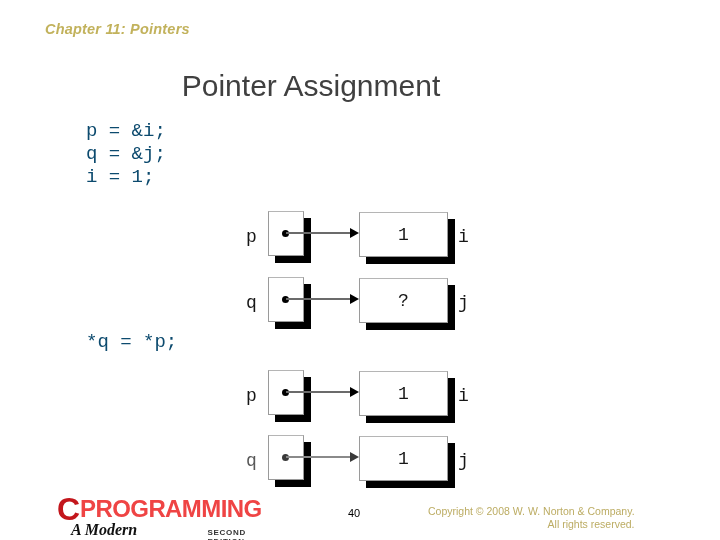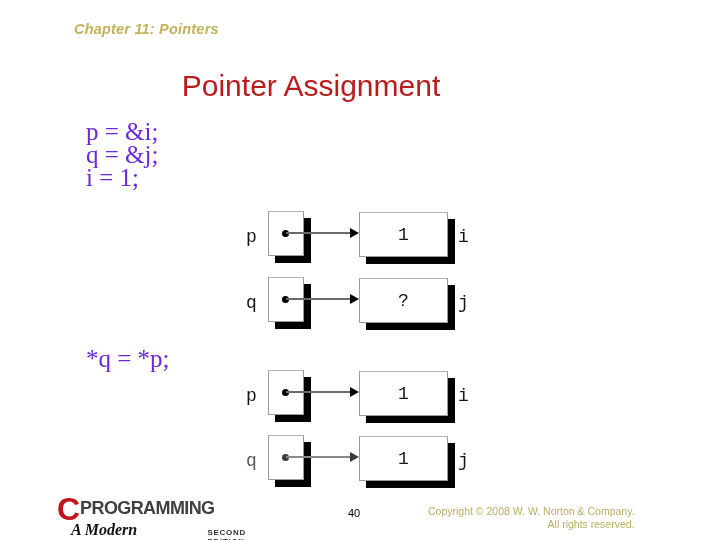--- a/index.html
+++ b/index.html
@@ -12,21 +12,21 @@
     height: 540px;
     position: relative;
     overflow: hidden;
     font-family: "Liberation Sans", sans-serif;
     -webkit-font-smoothing: none;
   }
 
   
   #slide-header {
     position: absolute;
-    left: 74px;
+    left: 45px;
     top: 21px;
     font-family: "Liberation Sans", sans-serif;
     font-size: 14.5px;
     font-weight: bold;
     font-style: italic;
     color: #C2B25C;
     letter-spacing: 0.2px;
     white-space: nowrap;
   }
 
@@ -34,35 +34,35 @@
   #slide-title {
     position: absolute;
     left: 0;
     top: 69px;
     width: 622px;
     text-align: center;
     box-sizing: border-box;
     font-family: "Liberation Sans", sans-serif;
     font-size: 30px;
     font-weight: normal;
-    color: #b91c1c;
+    color: #404040;
     white-space: nowrap;
   }
 
   
   .code-block {
     position: absolute;
-    font-family: Liberation Serif, serif;
-    font-size: 25px;
+    font-family: Liberation Mono, monospace;
+    font-size: 19px;
     line-height: 23px;
-    color: #6d28d9;
+    color: #0c4a6e;
     white-space: pre;
   }
   #code-block-1 { left: 86px; top: 120px; }
-  #code-block-2 { left: 86px; top: 331px; margin-top: 16px; }
+  #code-block-2 { left: 86px; top: 331px; }
 
   
   .diagram {
     position: absolute;
   }
   .mem-row {
     position: absolute;
     left: 0;
     top: 0;
   }
@@ -144,23 +144,23 @@
     font-family: "Liberation Sans", sans-serif;
     font-weight: bold;
     font-size: 32px;
     line-height: 30px;
     color: #C3161C;
     letter-spacing: -1px;
   }
   #logo-programming {
     font-family: "Liberation Sans", sans-serif;
     font-weight: bold;
-    font-size: 18px;
+    font-size: 24px;
     line-height: 23px;
-    color: #404040;
+    color: #ef4444;
     letter-spacing: -0.6px;
     margin-left: 1px;
   }
   #logo-line2 {
     position: absolute;
     left: 14px;
     top: 25px;
     display: flex;
     align-items: baseline;
   }

